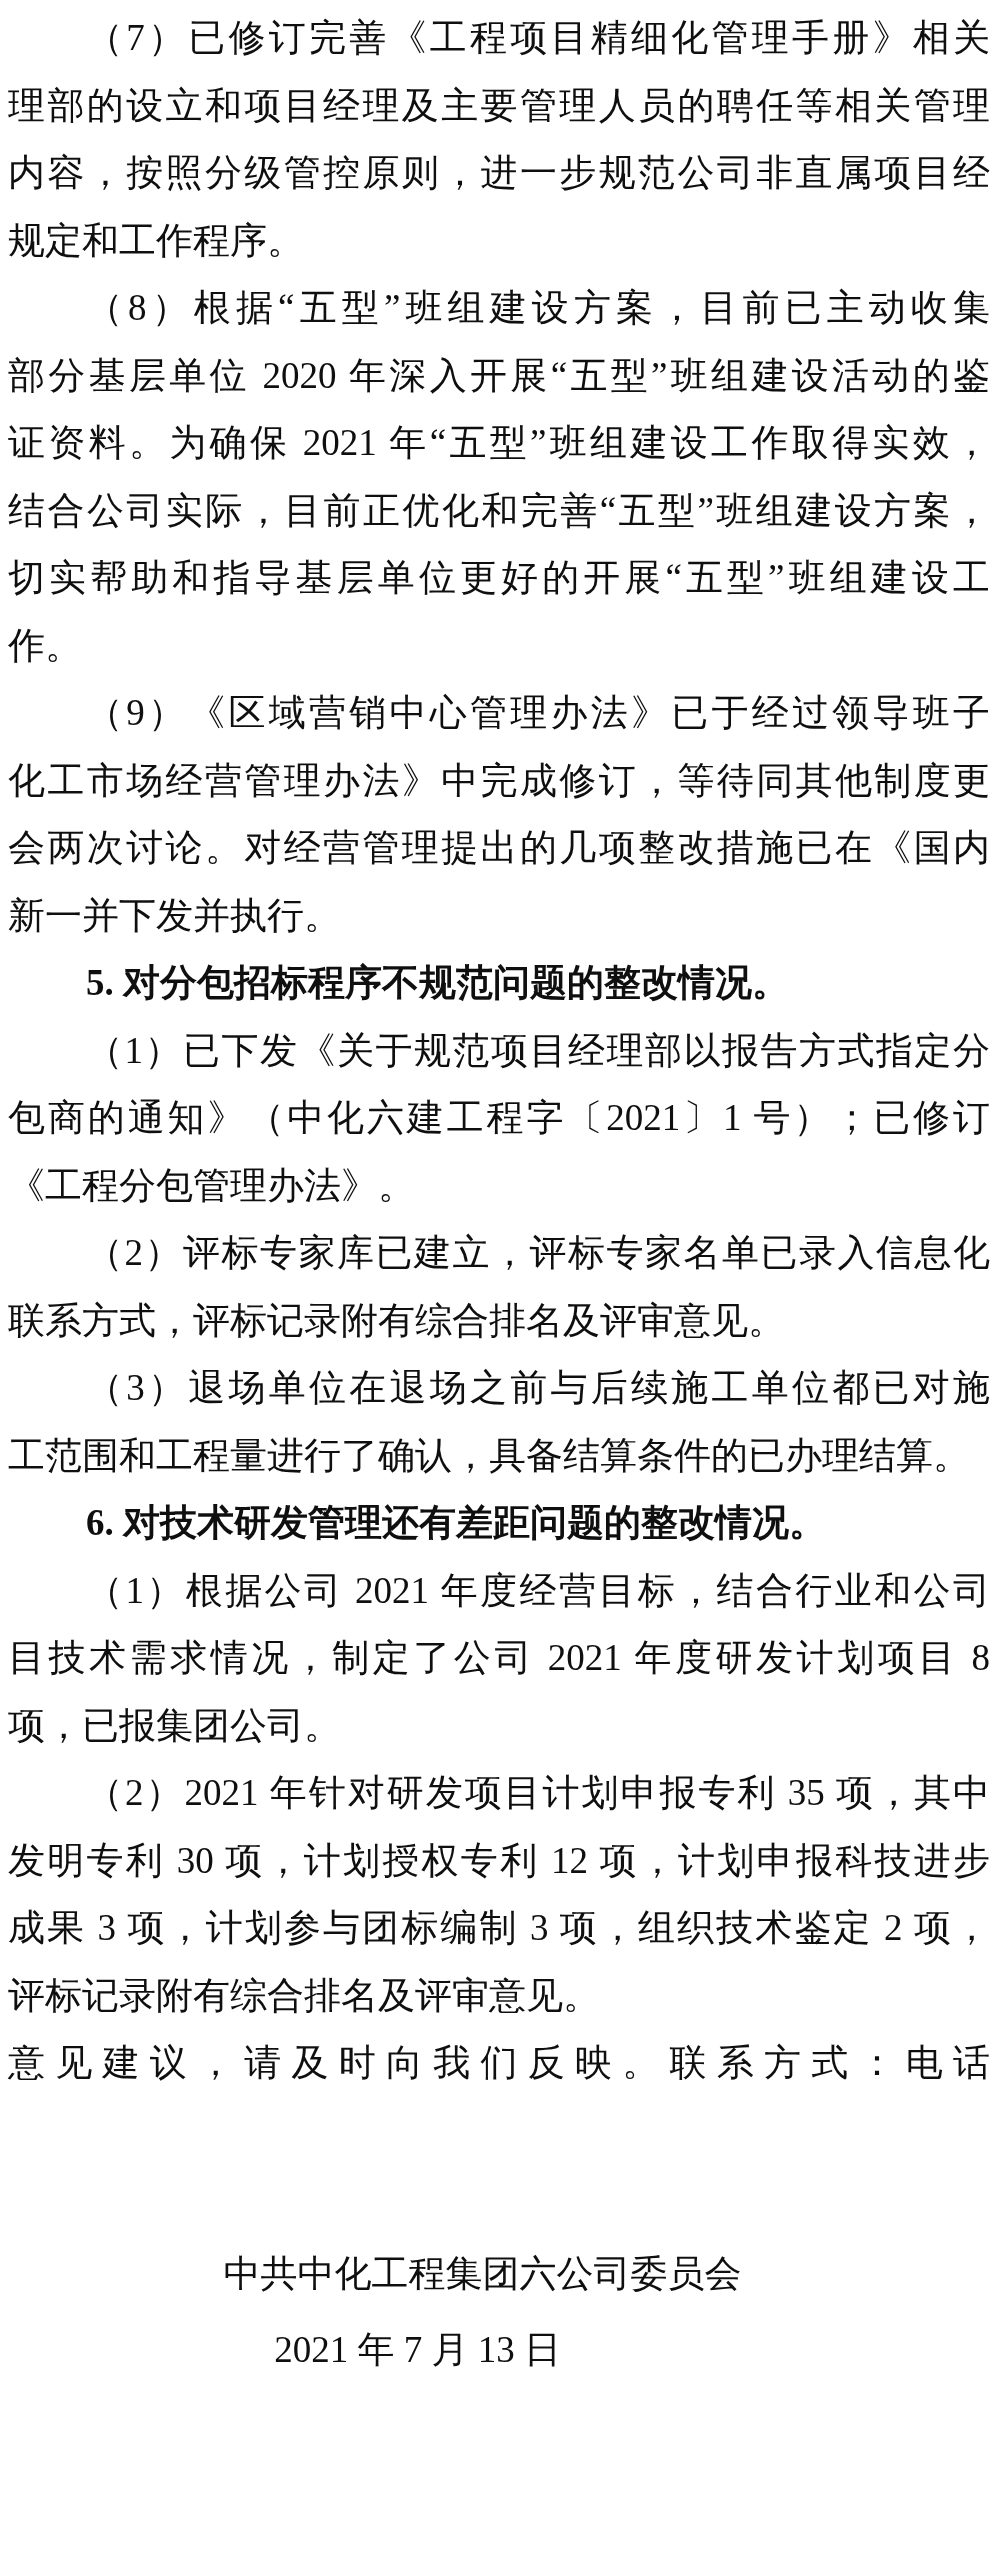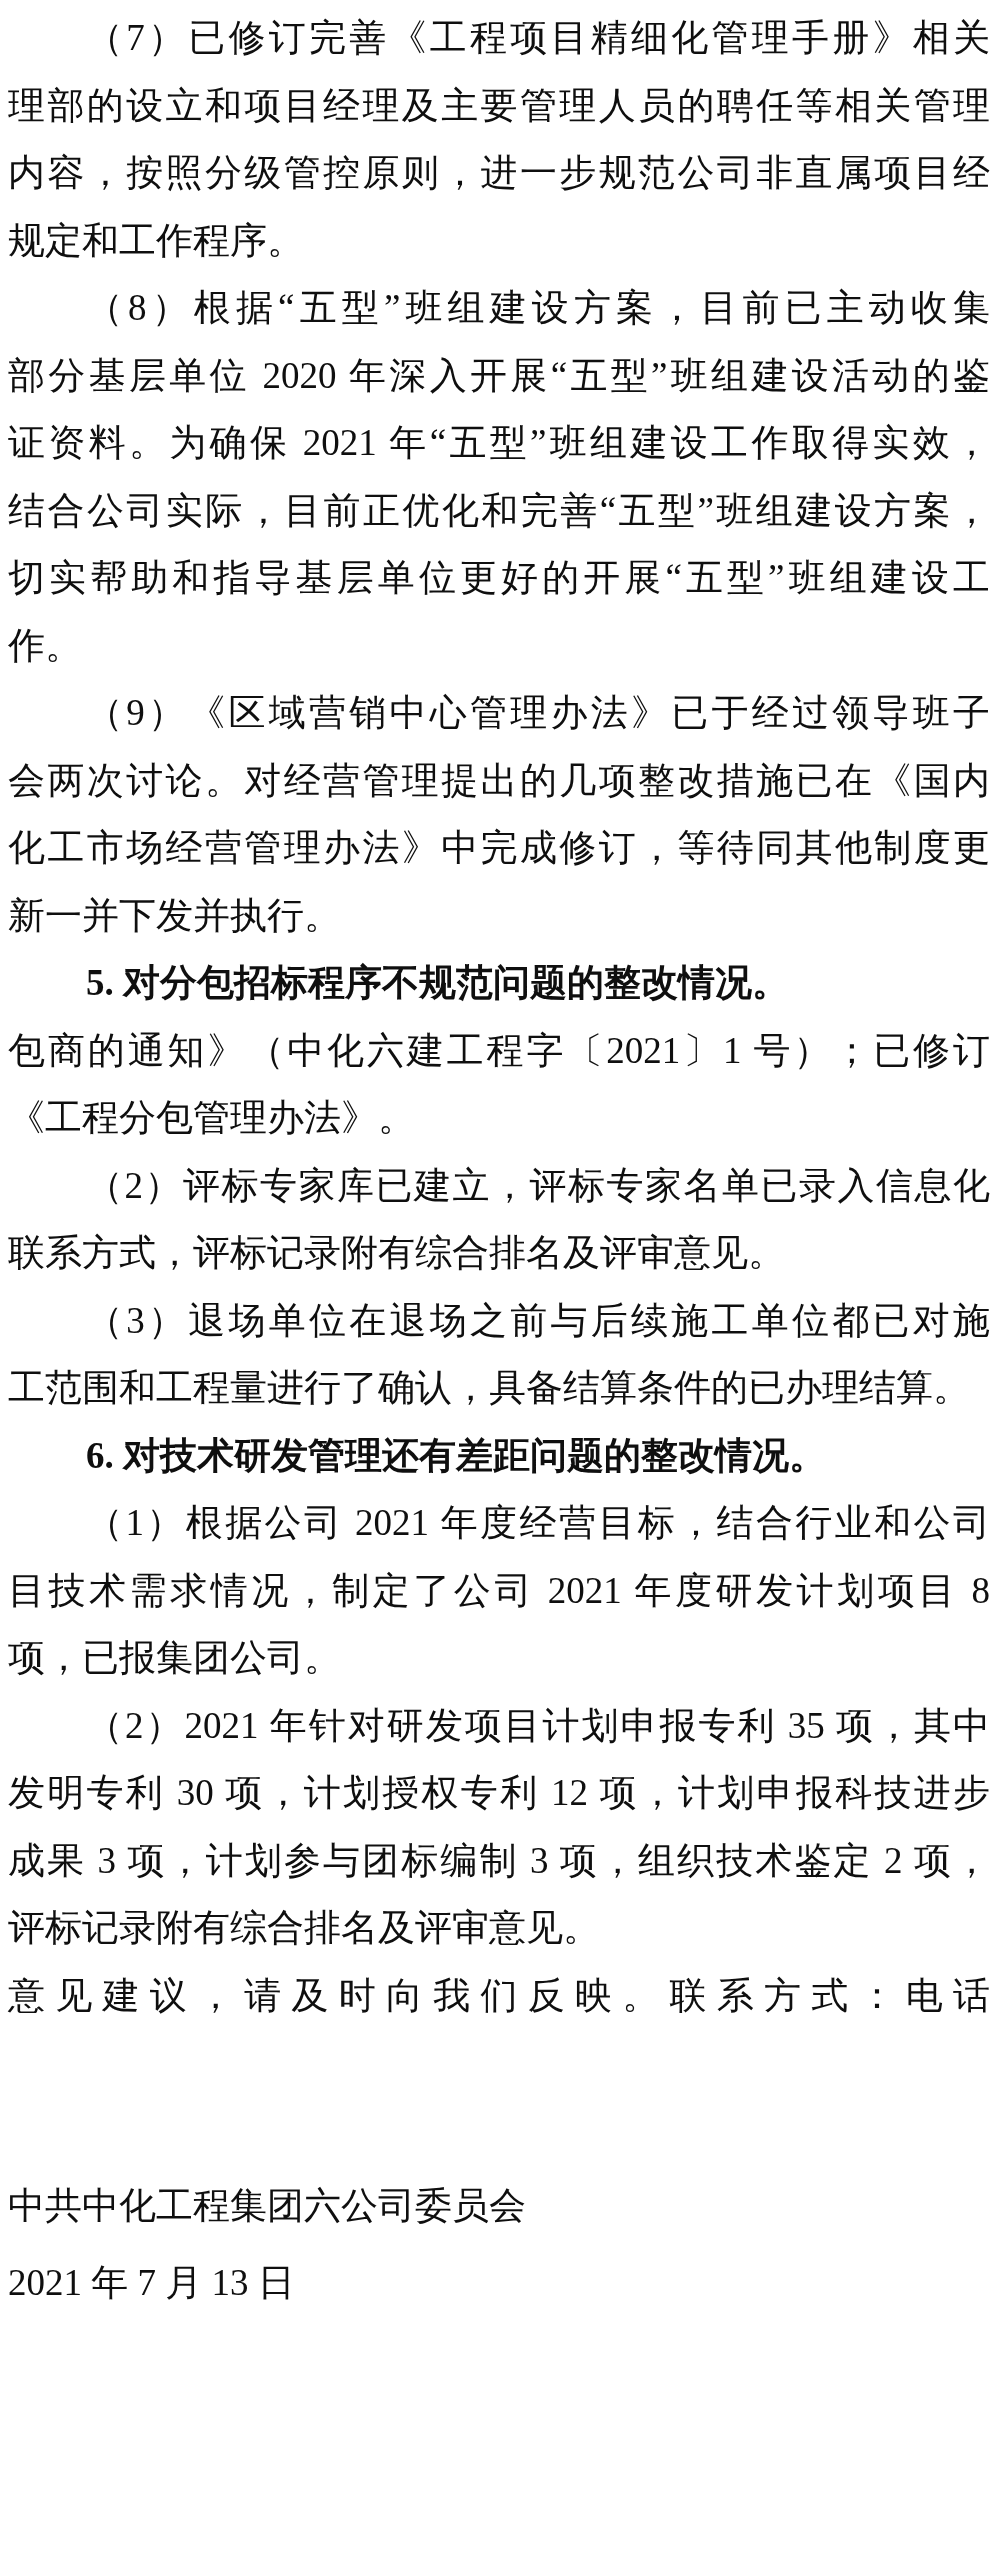--- a/index.html
+++ b/index.html
@@ -22,44 +22,45 @@
   }
   
   .fill {
     white-space: normal;
     text-align: justify;
     text-align-last: justify;
   }
   .indent { padding-left: 78px; }
   .bold { font-weight: 700; }
   .signature { margin-top: 143px; }
-  .sig-line { text-align: left; }
+  .sig-line { text-align: center; }
   .sig-committee { padding-right: 33px; }
   .sig-date { padding-right: 163px; margin-top: 9px; }
 </style>
 </head>
 <body>
 
 <main class="doc">
   <section>
       <div class="line indent fill">（7）已修订完善《工程项目精细化管理手册》相关</div>
       <div class="line fill">理部的设立和项目经理及主要管理人员的聘任等相关管理</div>
       <div class="line fill">内容，按照分级管控原则，进一步规范公司非直属项目经</div>
       <div class="line">规定和工作程序。</div>
       <div class="line indent fill">（8）根据“五型”班组建设方案，目前已主动收集</div>
       <div class="line fill">部分基层单位 2020 年深入开展“五型”班组建设活动的鉴</div>
       <div class="line fill">证资料。为确保 2021 年“五型”班组建设工作取得实效，</div>
       <div class="line fill">结合公司实际，目前正优化和完善“五型”班组建设方案，</div>
       <div class="line fill">切实帮助和指导基层单位更好的开展“五型”班组建设工</div>
       <div class="line">作。</div>
       <div class="line indent fill">（9）《区域营销中心管理办法》已于经过领导班子</div>
+      <div class="line fill">化工市场经营管理办法》中完成修订，等待同其他制度更</div>
       <div class="line fill">会两次讨论。对经营管理提出的几项整改措施已在《国内</div>
-      <div class="line fill">化工市场经营管理办法》中完成修订，等待同其他制度更</div>
       <div class="line">新一并下发并执行。</div>
       <div class="line indent bold">5. 对分包招标程序不规范问题的整改情况。</div>
+      <div class="line indent fill">（1）已下发《关于规范项目经理部以报告方式指定分</div>
       <div class="line fill">包商的通知》（中化六建工程字〔2021〕1 号）；已修订</div>
       <div class="line">《工程分包管理办法》。</div>
       <div class="line indent fill">（2）评标专家库已建立，评标专家名单已录入信息化</div>
       <div class="line">联系方式，评标记录附有综合排名及评审意见。</div>
       <div class="line indent fill">（3）退场单位在退场之前与后续施工单位都已对施</div>
       <div class="line">工范围和工程量进行了确认，具备结算条件的已办理结算。</div>
       <div class="line indent bold">6. 对技术研发管理还有差距问题的整改情况。</div>
       <div class="line indent fill">（1）根据公司 2021 年度经营目标，结合行业和公司</div>
       <div class="line fill">目技术需求情况，制定了公司 2021 年度研发计划项目 8</div>
       <div class="line">项，已报集团公司。</div>

